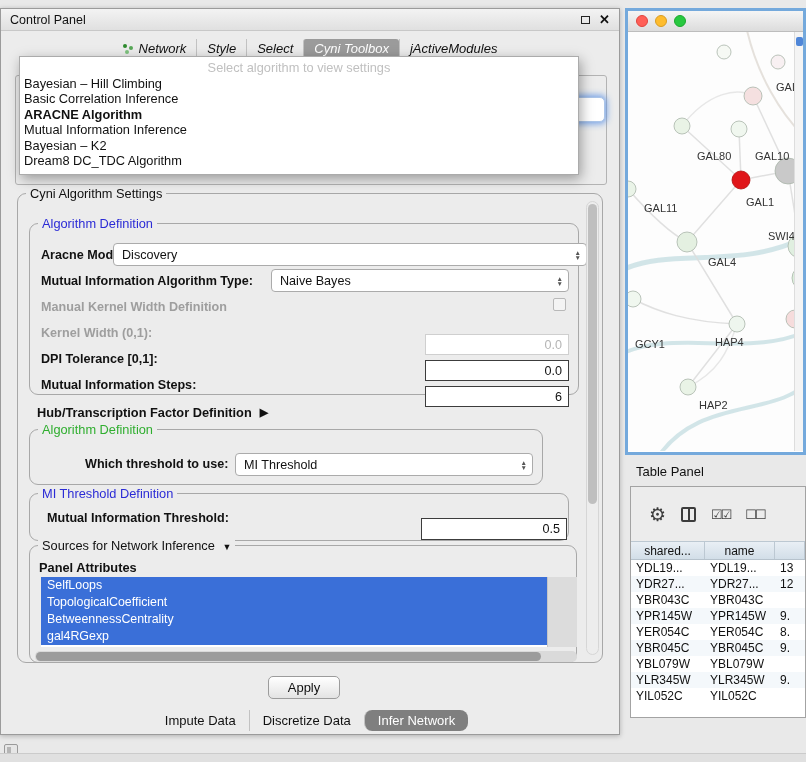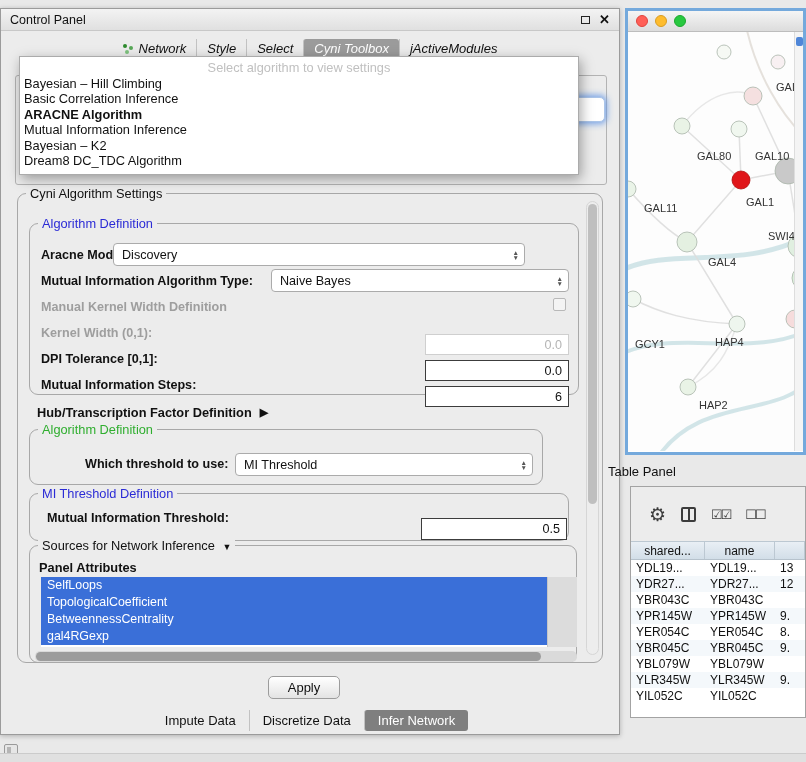--- a/index.html
+++ b/index.html
@@ -53,21 +53,21 @@
   .lbl-kernel{left:40px;top:317px;}
   .lbl-dpi{left:40px;top:343px;}
   .lbl-steps{left:40px;top:369px;}
   .lbl-which{left:84px;top:448px;}
   .lbl-mith{left:46px;top:502px;}
   .lbl-dataattr{left:38px;top:551px;font-size:12.8px;}
 
   .combo{position:absolute;height:23px;background:#fff;border:1px solid #ababab;border-radius:4px;display:flex;align-items:center;padding:0 22px 0 8px;font-size:12.6px;}
   .combo .stepper{position:absolute;right:5px;top:50%;transform:translateY(-50%);display:flex;flex-direction:column;align-items:center;color:#555;}
   .stepper span{font-size:6.5px;line-height:5.5px;}
-  .combo-aracne{left:112px;top:234px;width:412px;}
+  .combo-aracne{left:112px;top:234px;width:474px;}
   .combo-mitype{left:270px;top:260px;width:298px;}
   .combo-threshold{left:234px;top:444px;width:298px;}
 
   .checkbox{position:absolute;left:552px;top:289px;width:13px;height:13px;border:1px solid #b8b8b8;border-radius:2px;background:#f4f4f4;}
 
   .field{position:absolute;height:21px;background:#fff;display:flex;align-items:center;justify-content:flex-end;padding-right:6px;font-size:12.6px;margin-top:12px;}
   .field.disabled{border:1px solid #cfcfcf;color:#b5b5b5;}
   .field.active{border:1.5px solid #3c3c3c;color:#111;}
   .field-kernel{left:424px;top:313px;width:144px;}
   .field-dpi{left:424px;top:339px;width:144px;}
@@ -81,35 +81,35 @@
   .attr-item{height:17px;line-height:17px;padding-left:6px;background:#3a6fd8;color:#fff;font-size:12.4px;width:506px;white-space:nowrap;}
   .attr-side{position:absolute;right:0;top:0;width:30px;height:100%;background:#dcdcdc;border-left:1px solid #c6c6c6;}
   .hscroll{position:absolute;left:34px;top:642px;width:542px;height:11px;background:#dadada;border-radius:5px;}
   .hthumb{position:absolute;left:1px;top:1px;width:505px;height:9px;background:#9c9c9c;border-radius:5px;}
 
   .apply-btn{position:absolute;left:267px;top:667px;width:72px;height:23px;border:1px solid #9c9c9c;border-radius:5px;background:linear-gradient(#ffffff,#e3e3e3);display:flex;align-items:center;justify-content:center;}
 
   .bottom-tabs{position:absolute;left:0;right:0;top:699px;display:flex;justify-content:center;align-items:center;height:24px;}
   .btab{padding:3px 13px;border-left:1px solid #c2c2c2;white-space:nowrap;}
   .btab:first-child{border-left:none;}
-  .btab.selected{background:#7f7f7f;color:#fff;border-radius:3px;}
+  .btab.selected{background:#7f7f7f;color:#fff;border-radius:8px;}
 
   .net-window{position:absolute;left:625px;top:8px;width:181px;height:447px;border:3px solid #74a9dc;background:#fff;overflow:hidden;}
   .net-titlebar{height:21px;background:linear-gradient(#f5f5f5,#dcdcdc);border-bottom:1px solid #bdbdbd;display:flex;align-items:center;gap:7px;padding-left:8px;}
   .tl{width:12px;height:12px;border-radius:50%;display:inline-block;}
   .tl.red{background:#ff5f57;border:1px solid #e0443e;}
   .tl.yellow{background:#febc2e;border:1px solid #d89c23;}
   .tl.green{background:#28c840;border:1px solid #1da82f;}
   .net-content{position:relative;height:calc(100% - 22px);background:#fdfdfd;}
   svg.network{position:absolute;left:0;top:0;width:100%;height:100%;}
   svg.network text{font-family:"Liberation Sans",sans-serif;font-size:11px;fill:#333;}
   .net-scroll{position:absolute;right:0;top:0;bottom:0;width:9px;background:#f4f4f4;border-left:1px solid #ddd;}
   .net-thumb{position:absolute;left:1px;top:5px;width:7px;height:9px;background:#4f86d8;border-radius:2px;}
 
-  .table-panel-label{position:absolute;left:608px;top:464px;font-size:13px;}
+  .table-panel-label{position:absolute;left:636px;top:464px;font-size:13px;}
   .table-window{position:absolute;left:630px;top:486px;width:176px;height:232px;background:#ececec;border:1px solid #a3a3a3;overflow:hidden;}
   .tp-toolbar{position:absolute;top:0;left:0;right:0;height:54px;display:flex;align-items:center;gap:15px;padding-left:18px;}
   .tp-icon{color:#3c3c3c;font-size:19px;line-height:1;}
   .icon-columns{width:15px;height:15px;border:2px solid #3c3c3c;border-radius:2px;position:relative;}
   .icon-columns::after{content:"";position:absolute;left:49%;top:0;bottom:0;width:2px;background:#3c3c3c;}
   .tp-check{font-size:13px;letter-spacing:-2px;color:#3c3c3c;}
   .thead{position:absolute;top:54px;left:0;right:0;display:flex;height:19px;background:linear-gradient(#e9eff5,#d2dee8);border-top:1px solid #bcc8d2;border-bottom:1px solid #b6c2cc;}
   .th{font-size:12px;display:flex;align-items:center;justify-content:center;border-right:1px solid #bcc8d2;overflow:hidden;white-space:nowrap;}
   .th.c0{width:74px;}.th.c1{width:70px;}.th.c2{flex:1;}
   .tbody{position:absolute;top:73px;left:0;right:0;bottom:0;background:#fff;}

